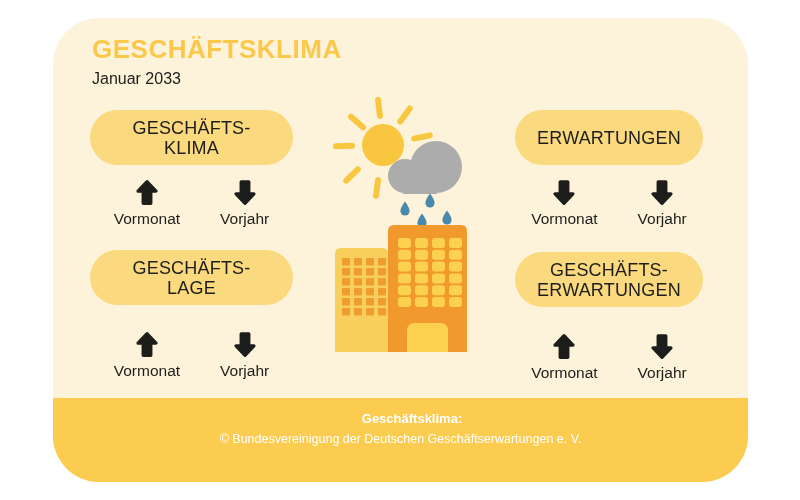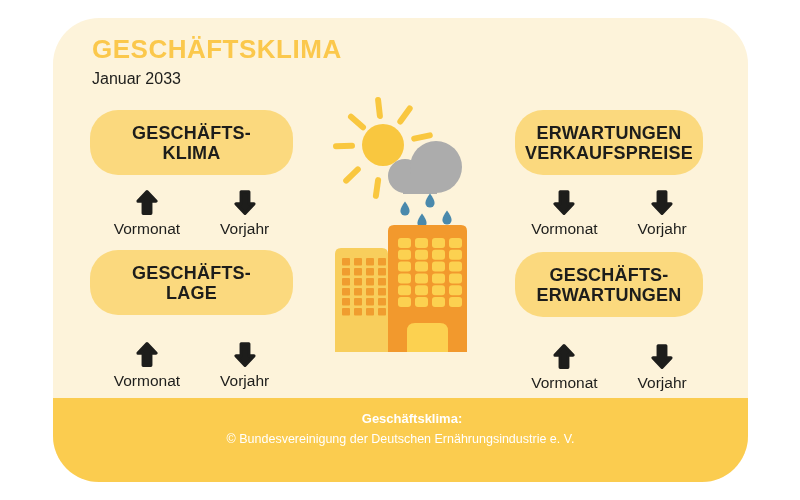--- a/index.html
+++ b/index.html
@@ -19,24 +19,24 @@
   }
   .subtitle { margin-top: 5px; font-size: 16px; font-weight: 400; color: var(--text-dark, #1D1D1B); }
 
   .block { position: absolute; display: flex; flex-direction: column; align-items: center; }
   .block-tl { left: 37px;  top: 92px;  width: 203px; }
   .block-tr { left: 462px; top: 92px;  width: 188px; }
   .block-bl { left: 37px;  top: 232px; width: 203px; }
   .block-br { left: 462px; top: 234px; width: 188px; }
 
   .pill {
-    width: 100%; height: 65px; border-radius: 28px;
+    width: 100%; height: 55px; border-radius: 28px;
     background: var(--pill-bg, #FBD97E);
     display: flex; flex-direction: column; align-items: center; justify-content: center;
-    text-align: center; font-weight: 700; font-size: 18px; line-height: 20px;
+    text-align: center; font-weight: 400; font-size: 18px; line-height: 20px;
     color: var(--text-dark, #1D1D1B); letter-spacing: 0.2px;
   }
 
   .arrows { display: flex; justify-content: center; gap: 40px; }
   .block-tl .arrows, .block-tr .arrows { margin-top: 14px; }
   .block-bl .arrows, .block-br .arrows { margin-top: 26px; }
   .indicator { display: flex; flex-direction: column; align-items: center; gap: 4px; }
   .arrow svg { display: block; }
   .arrow.down svg { transform: rotate(180deg); }
   .arrow-path { fill: var(--text-dark, #1D1D1B); stroke: var(--text-dark, #1D1D1B);
@@ -92,21 +92,20 @@
               </svg>
           </span>
           <span class="ind-label">Vorjahr</span>
         </div>
       </div>
     </div>
 
     <div class="block block-tr">
       <div class="pill">
         <span>ERWARTUNGEN</span>
-        <span>VERKAUFSPREISE</span>
       </div>
       <div class="arrows">
         <div class="indicator">
           <span class="arrow down">
             <svg viewBox="0 0 24 30" width="22" height="27">
                 <path class="arrow-path" d="M12 3 L22 13.5 L16.3 13.5 L16.3 27 L7.7 27 L7.7 13.5 L2 13.5 Z"></path>
               </svg>
           </span>
           <span class="ind-label">Vormonat</span>
         </div>
@@ -247,17 +246,17 @@
             <rect x="90" y="209" width="13" height="10" rx="3" class="win-yellow"></rect>
             <rect x="107" y="209" width="13" height="10" rx="3" class="win-yellow"></rect>
             <rect x="124" y="209" width="13" height="10" rx="3" class="win-yellow"></rect>
           </g>
         <path class="win-yellow" d="M82,264 V243 Q82,235 90,235 H115 Q123,235 123,243 V264 Z"></path>
       </g>
     </svg>
 
     <div class="footer">
       <div class="footer-heading">Geschäftsklima:</div>
-      <div>© Bundesvereinigung der Deutschen Ernährungsindustrie e. V.</div>
+      <div>© Bundesvereinigung der Deutschen Geschäftserwartungen e. V.</div>
     </div>
 
   </div>
 </div>
 
 </body></html>

